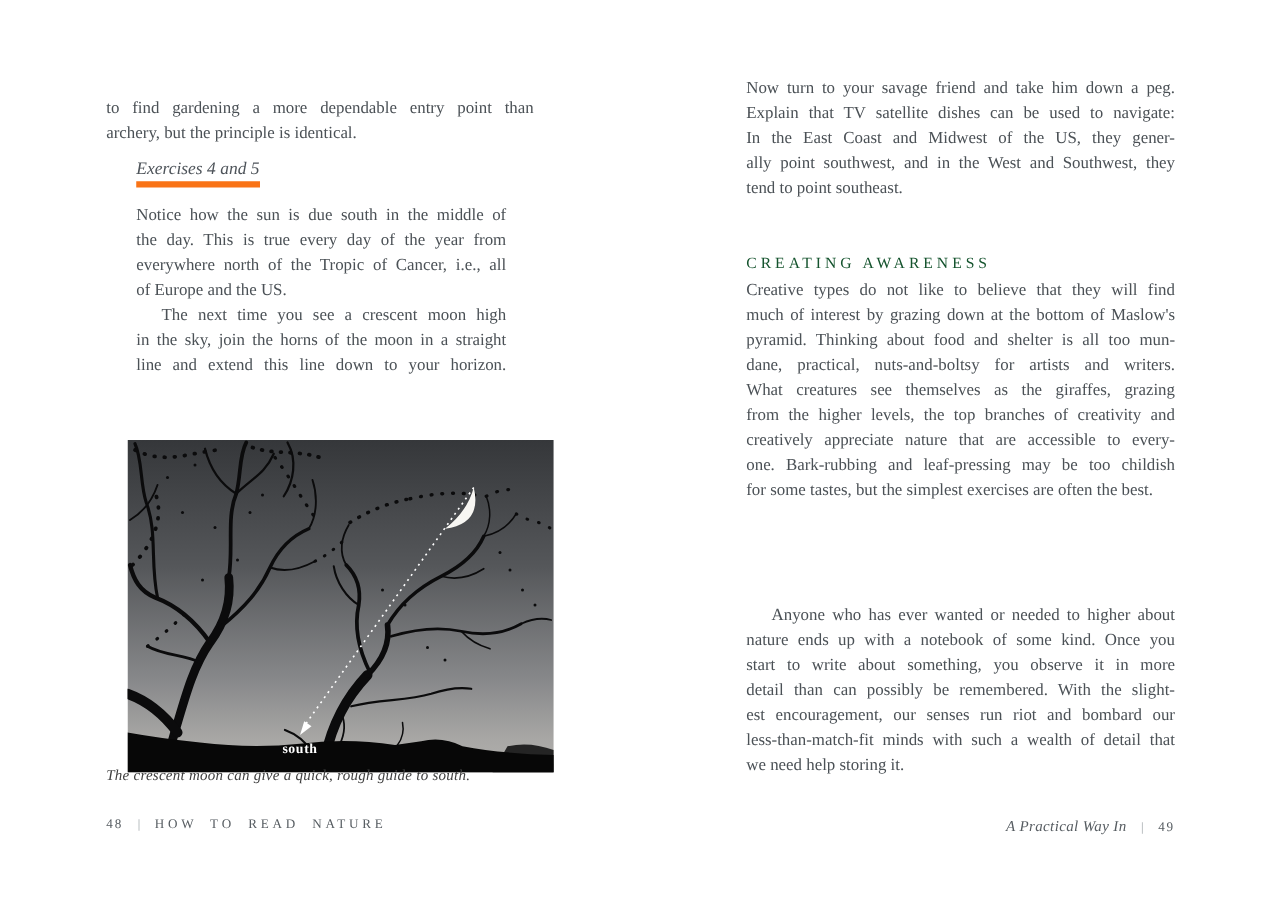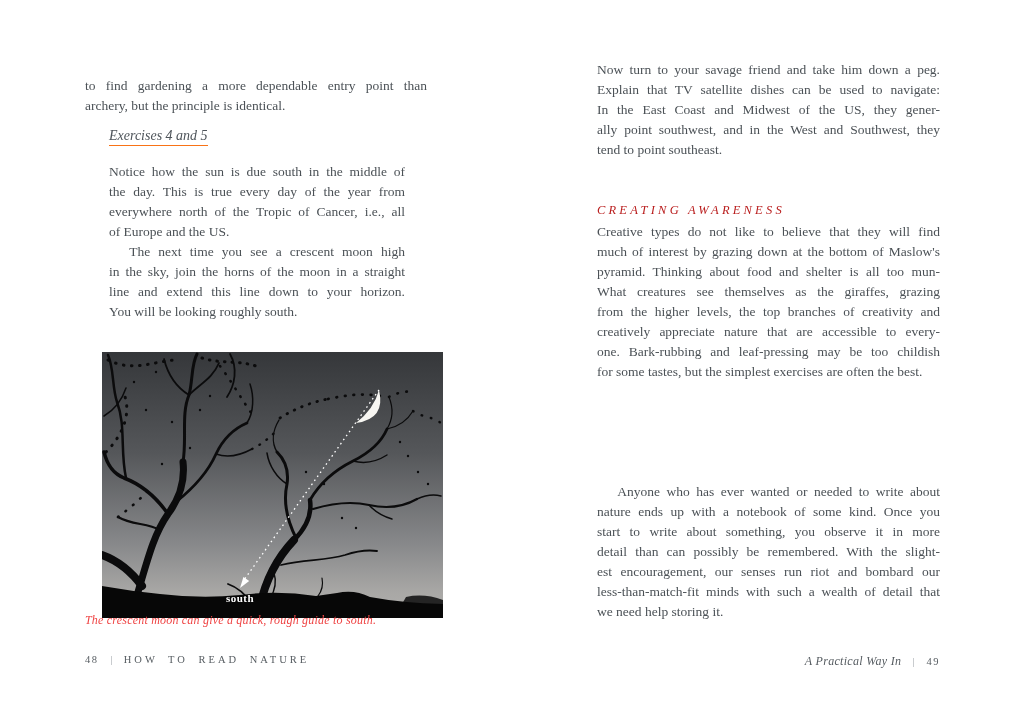--- a/index.html
+++ b/index.html
@@ -11,35 +11,35 @@
   .col-left{left:85px;width:342px;}
   .col-right{left:597px;width:343px;}
   .block{position:absolute;left:0;right:0;}
   .body-text{font-size:13.5px;line-height:20px;}
   .line{min-height:20px;font-family:Liberation Serif, serif;}
   .line.just{text-align:justify;text-align-last:justify;}
   .indent-first .line:first-child{text-indent:1.5em;}
 
   .p-intro{top:76px;}
   .ex-head{position:absolute;top:128px;left:24px;margin:0;font-style:italic;font-weight:normal;font-size:14px;color:#4e545a;}
-  .ex-head .u{border-bottom:1px solid #f97316;padding-bottom:2px;}
+  .ex-head .u{border-bottom:5px solid #f97316;padding-bottom:2px;}
   .ex-block{position:absolute;top:162px;left:24px;width:296px;}
 
   figure.photo{position:absolute;top:336px;left:1px;width:341px;height:297px;margin:0;padding:16px;}
-  .caption{position:absolute;top:613px;left:0;font-style:italic;font-size:12px;letter-spacing:0.2px;color:#ef4444;}
+  .caption{position:absolute;top:613px;left:0;font-style:italic;font-size:12px;letter-spacing:0.2px;color:#404040;}
 
   .footer{position:absolute;top:654px;font-size:10.5px;color:#565c61;white-space:nowrap;}
   .footer .sep{color:#9aa0a5;margin:0 9px;font-size:10px;}
   .pagenum{letter-spacing:1.5px;}
   .booktitle{letter-spacing:3px;word-spacing:5px;}
   .right-footer{left:0;right:0;text-align:right;}
   .chapter{font-style:italic;font-size:12px;letter-spacing:0.3px;}
 
   .p-satellite{top:60px;}
-  .sec-head{position:absolute;top:203px;left:0;font-style:italic;font-size:12.5px;letter-spacing:3.2px;color:#b91c1c;}
+  .sec-head{position:absolute;top:203px;left:0;font-size:12.5px;letter-spacing:3.2px;color:#14532d;}
   .p-creative{top:222px;}
   .p-sketch{top:422px;}
   .p-notebook{top:482px;}
 </style>
 </head>
 <body>
 
 <div class="screen">
 
   <section class="col col-left">
@@ -57,21 +57,20 @@
       <div class="body-text">
           <div class="line just">Notice how the sun is due south in the middle of</div>
           <div class="line just">the day. This is true every day of the year from</div>
           <div class="line just">everywhere north of the Tropic of Cancer, i.e., all</div>
           <div class="line">of Europe and the US.</div>
         </div>
       <div class="body-text indent-first">
           <div class="line just">The next time you see a crescent moon high</div>
           <div class="line just">in the sky, join the horns of the moon in a straight</div>
           <div class="line just">line and extend this line down to your horizon.</div>
-          <div class="line">You will be looking roughly south.</div>
         </div>
     </div>
 
     <figure class="photo">
       <svg viewBox="0 0 341 266" width="341" height="266">
         <defs>
           <linearGradient id="sky" x1="0" y1="0" x2="0" y2="1">
             <stop offset="0" stop-color="#35373a"></stop>
             <stop offset="0.38" stop-color="#55575a"></stop>
             <stop offset="0.72" stop-color="#87888a"></stop>
@@ -175,30 +174,31 @@
         <div class="line just">ally point southwest, and in the West and Southwest, they</div>
         <div class="line">tend to point southeast.</div>
       </div>
 
     <div class="sec-head">CREATING AWARENESS</div>
 
     <div class="block body-text p-creative">
         <div class="line just">Creative types do not like to believe that they will find</div>
         <div class="line just">much of interest by grazing down at the bottom of Maslow's</div>
         <div class="line just">pyramid. Thinking about food and shelter is all too mun-</div>
+        <div class="line just">dane, practical, nuts-and-boltsy for artists and writers.</div>
         <div class="line just">What creatures see themselves as the giraffes, grazing</div>
         <div class="line just">from the higher levels, the top branches of creativity and</div>
         <div class="line just">creatively appreciate nature that are accessible to every-</div>
         <div class="line just">one. Bark-rubbing and leaf-pressing may be too childish</div>
         <div class="line">for some tastes, but the simplest exercises are often the best.</div>
       </div>
 
 
     <div class="block body-text indent-first p-notebook">
-        <div class="line just">Anyone who has ever wanted or needed to write about</div>
+        <div class="line just">Anyone who has ever wanted or needed to higher about</div>
         <div class="line just">nature ends up with a notebook of some kind. Once you</div>
         <div class="line just">start to write about something, you observe it in more</div>
         <div class="line just">detail than can possibly be remembered. With the slight-</div>
         <div class="line just">est encouragement, our senses run riot and bombard our</div>
         <div class="line just">less-than-match-fit minds with such a wealth of detail that</div>
         <div class="line">we need help storing it.</div>
       </div>
 
     <div class="footer right-footer">
       <span class="chapter">A Practical Way In</span>

